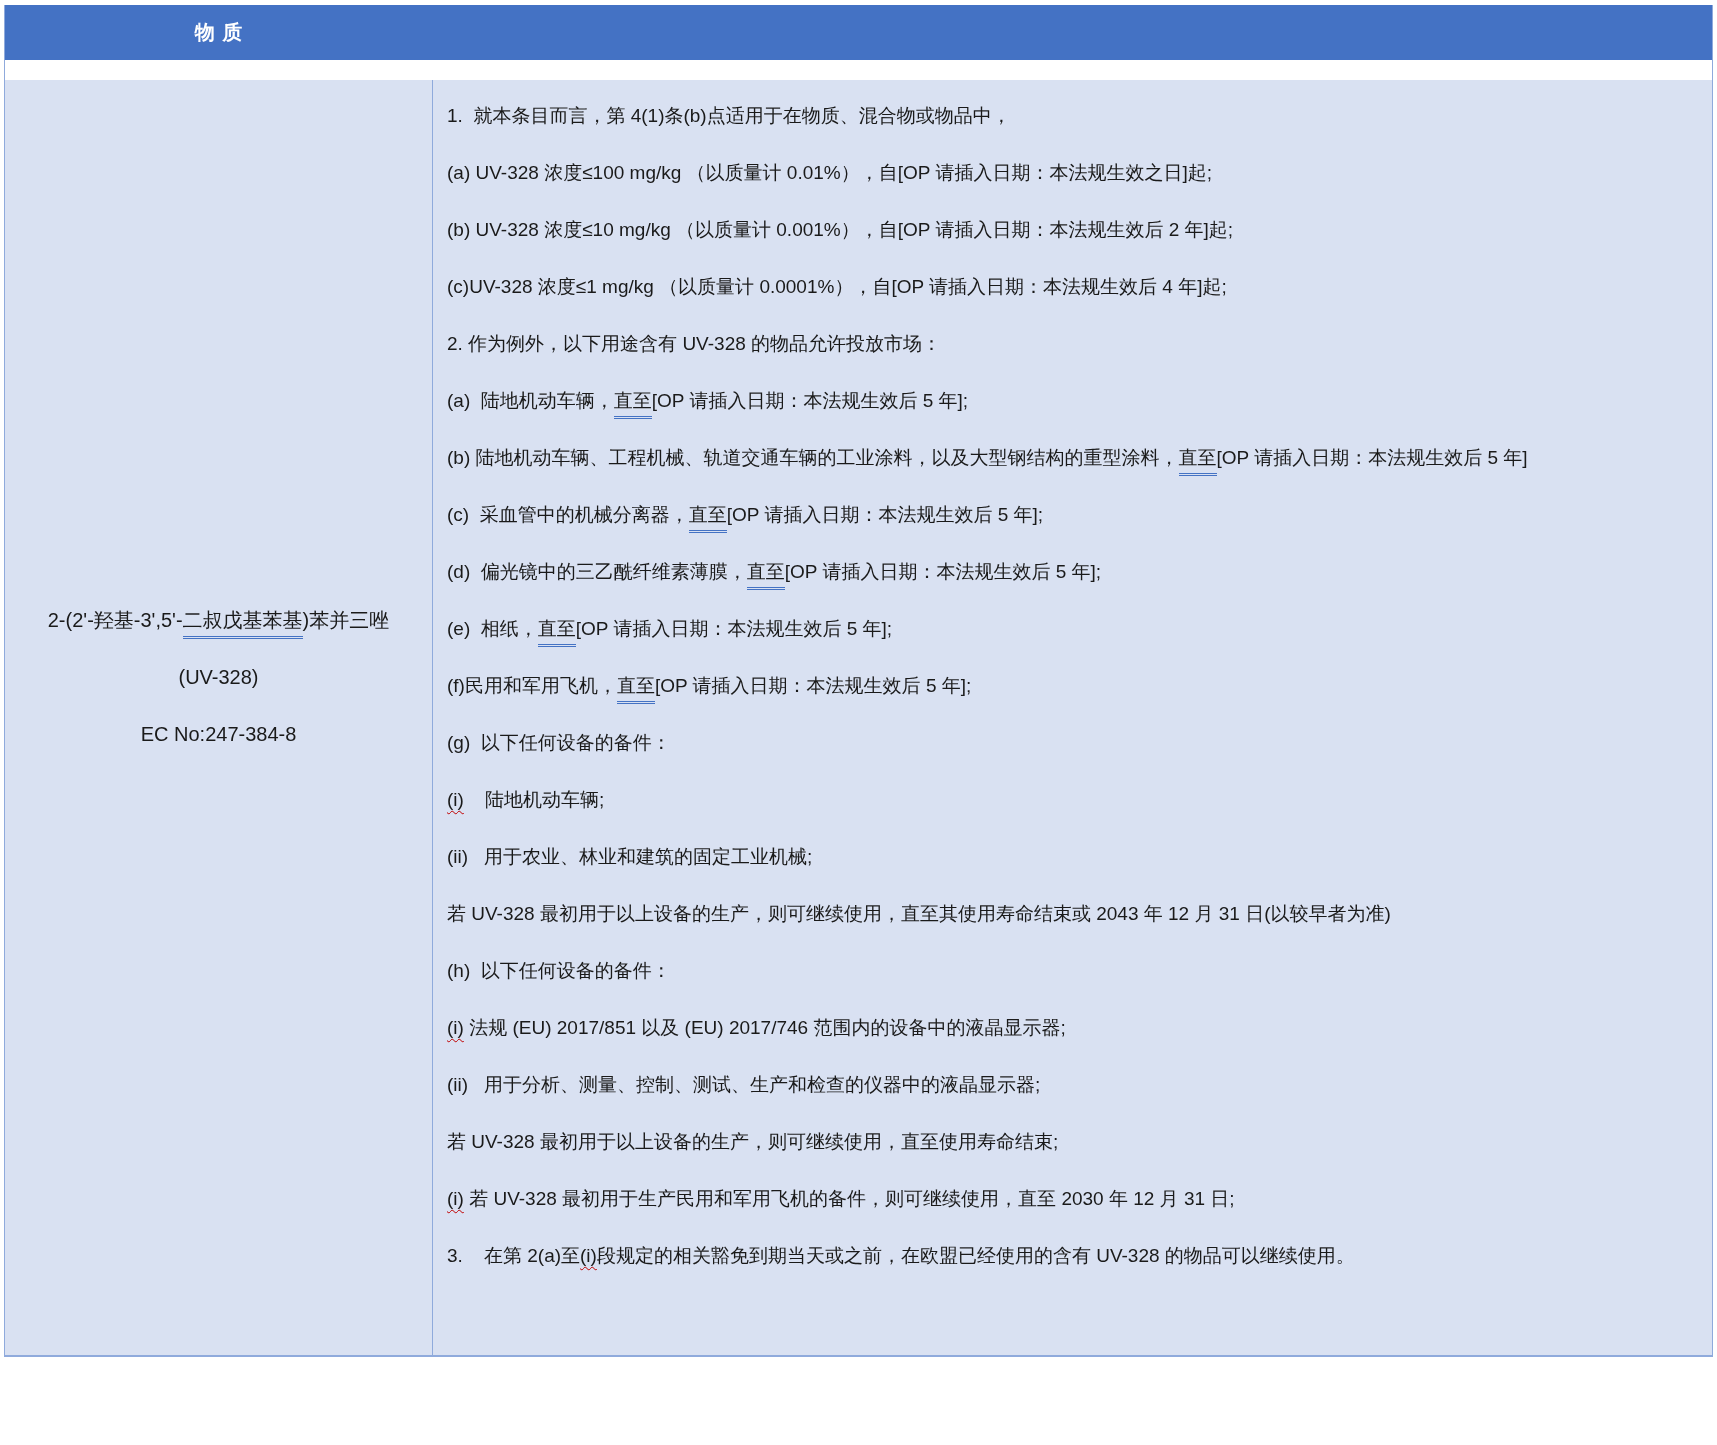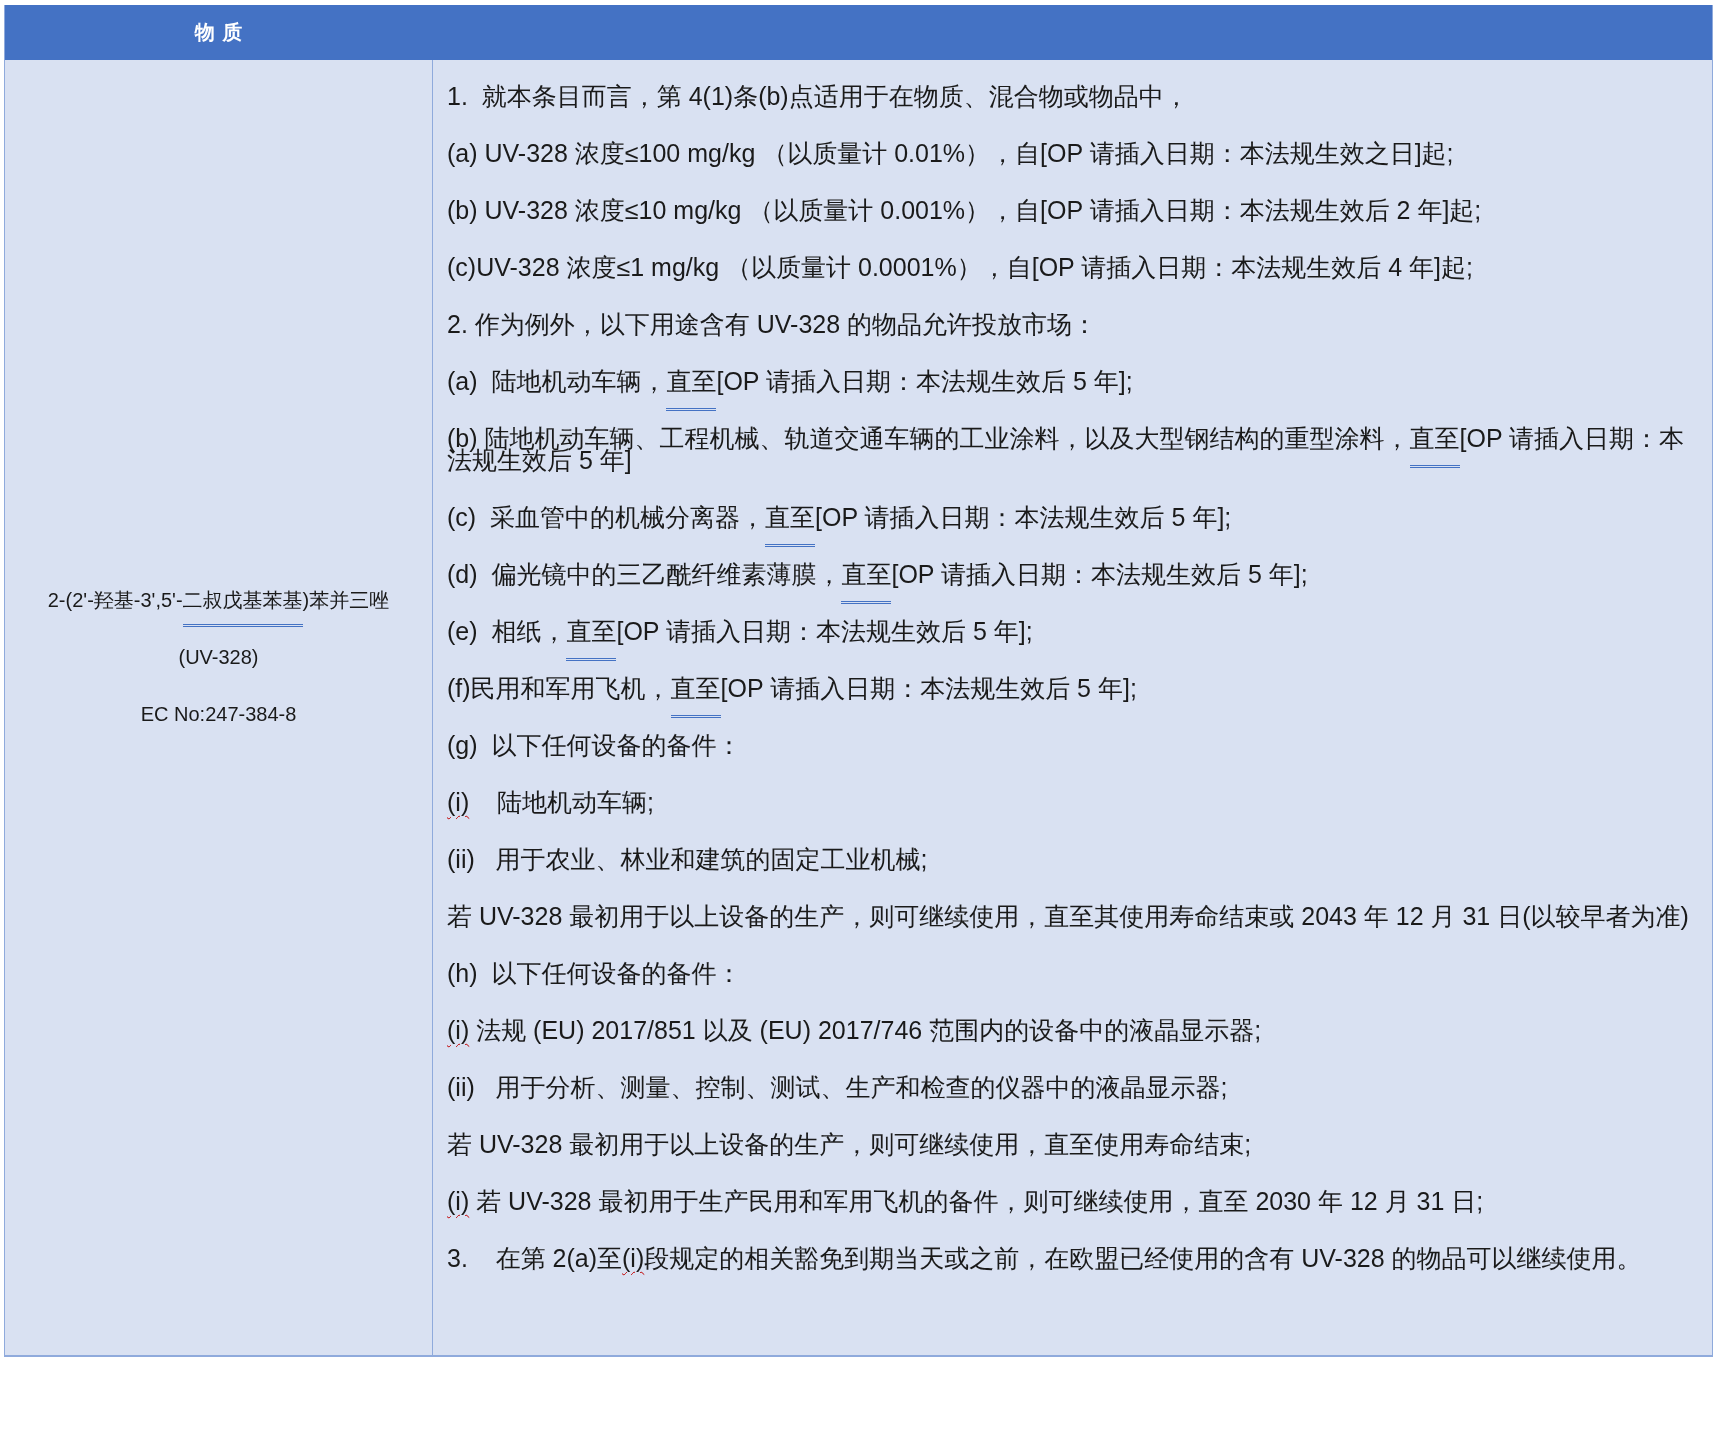--- a/index.html
+++ b/index.html
@@ -21,20 +21,21 @@
   }
   .doc-table{
     position:absolute;
     left:4px; top:5px;
     width:1709px; height:1352px;
     border-left:1px solid var(--border);
     border-right:1px solid var(--border);
     border-bottom:2px solid var(--border);
     display:flex;
     flex-direction:column;
+    gap:20px;
   }
   .header-row{
     display:flex;
     height:55px;
     background:var(--header-bg);
     color:#ffffff;
     font-weight:bold;
     font-size:20px;
   }
   .header-cell{
@@ -59,30 +60,30 @@
     padding-top:528px;
   }
   .substance-cell p{
     line-height:24px;
     margin-bottom:33px;
     white-space:nowrap;
   }
   .requirements-cell{
     flex:1;
     padding:25px 10px 0 14px;
-    font-size:25px;
+    font-size:19px;
   }
   .req-line{
     line-height:22px;
     margin-bottom:35px;
     white-space:pre-wrap;
   }
   .du{ 
     border-bottom:3px double var(--blue-underline);
-    padding-bottom:13px;
+    padding-bottom:5px;
   }
   .sq{ 
     text-decoration:underline;
     text-decoration-style:wavy;
     text-decoration-color:var(--squiggle);
     text-decoration-thickness:1px;
     text-underline-offset:4px;
   }
 </style>
 </head>

